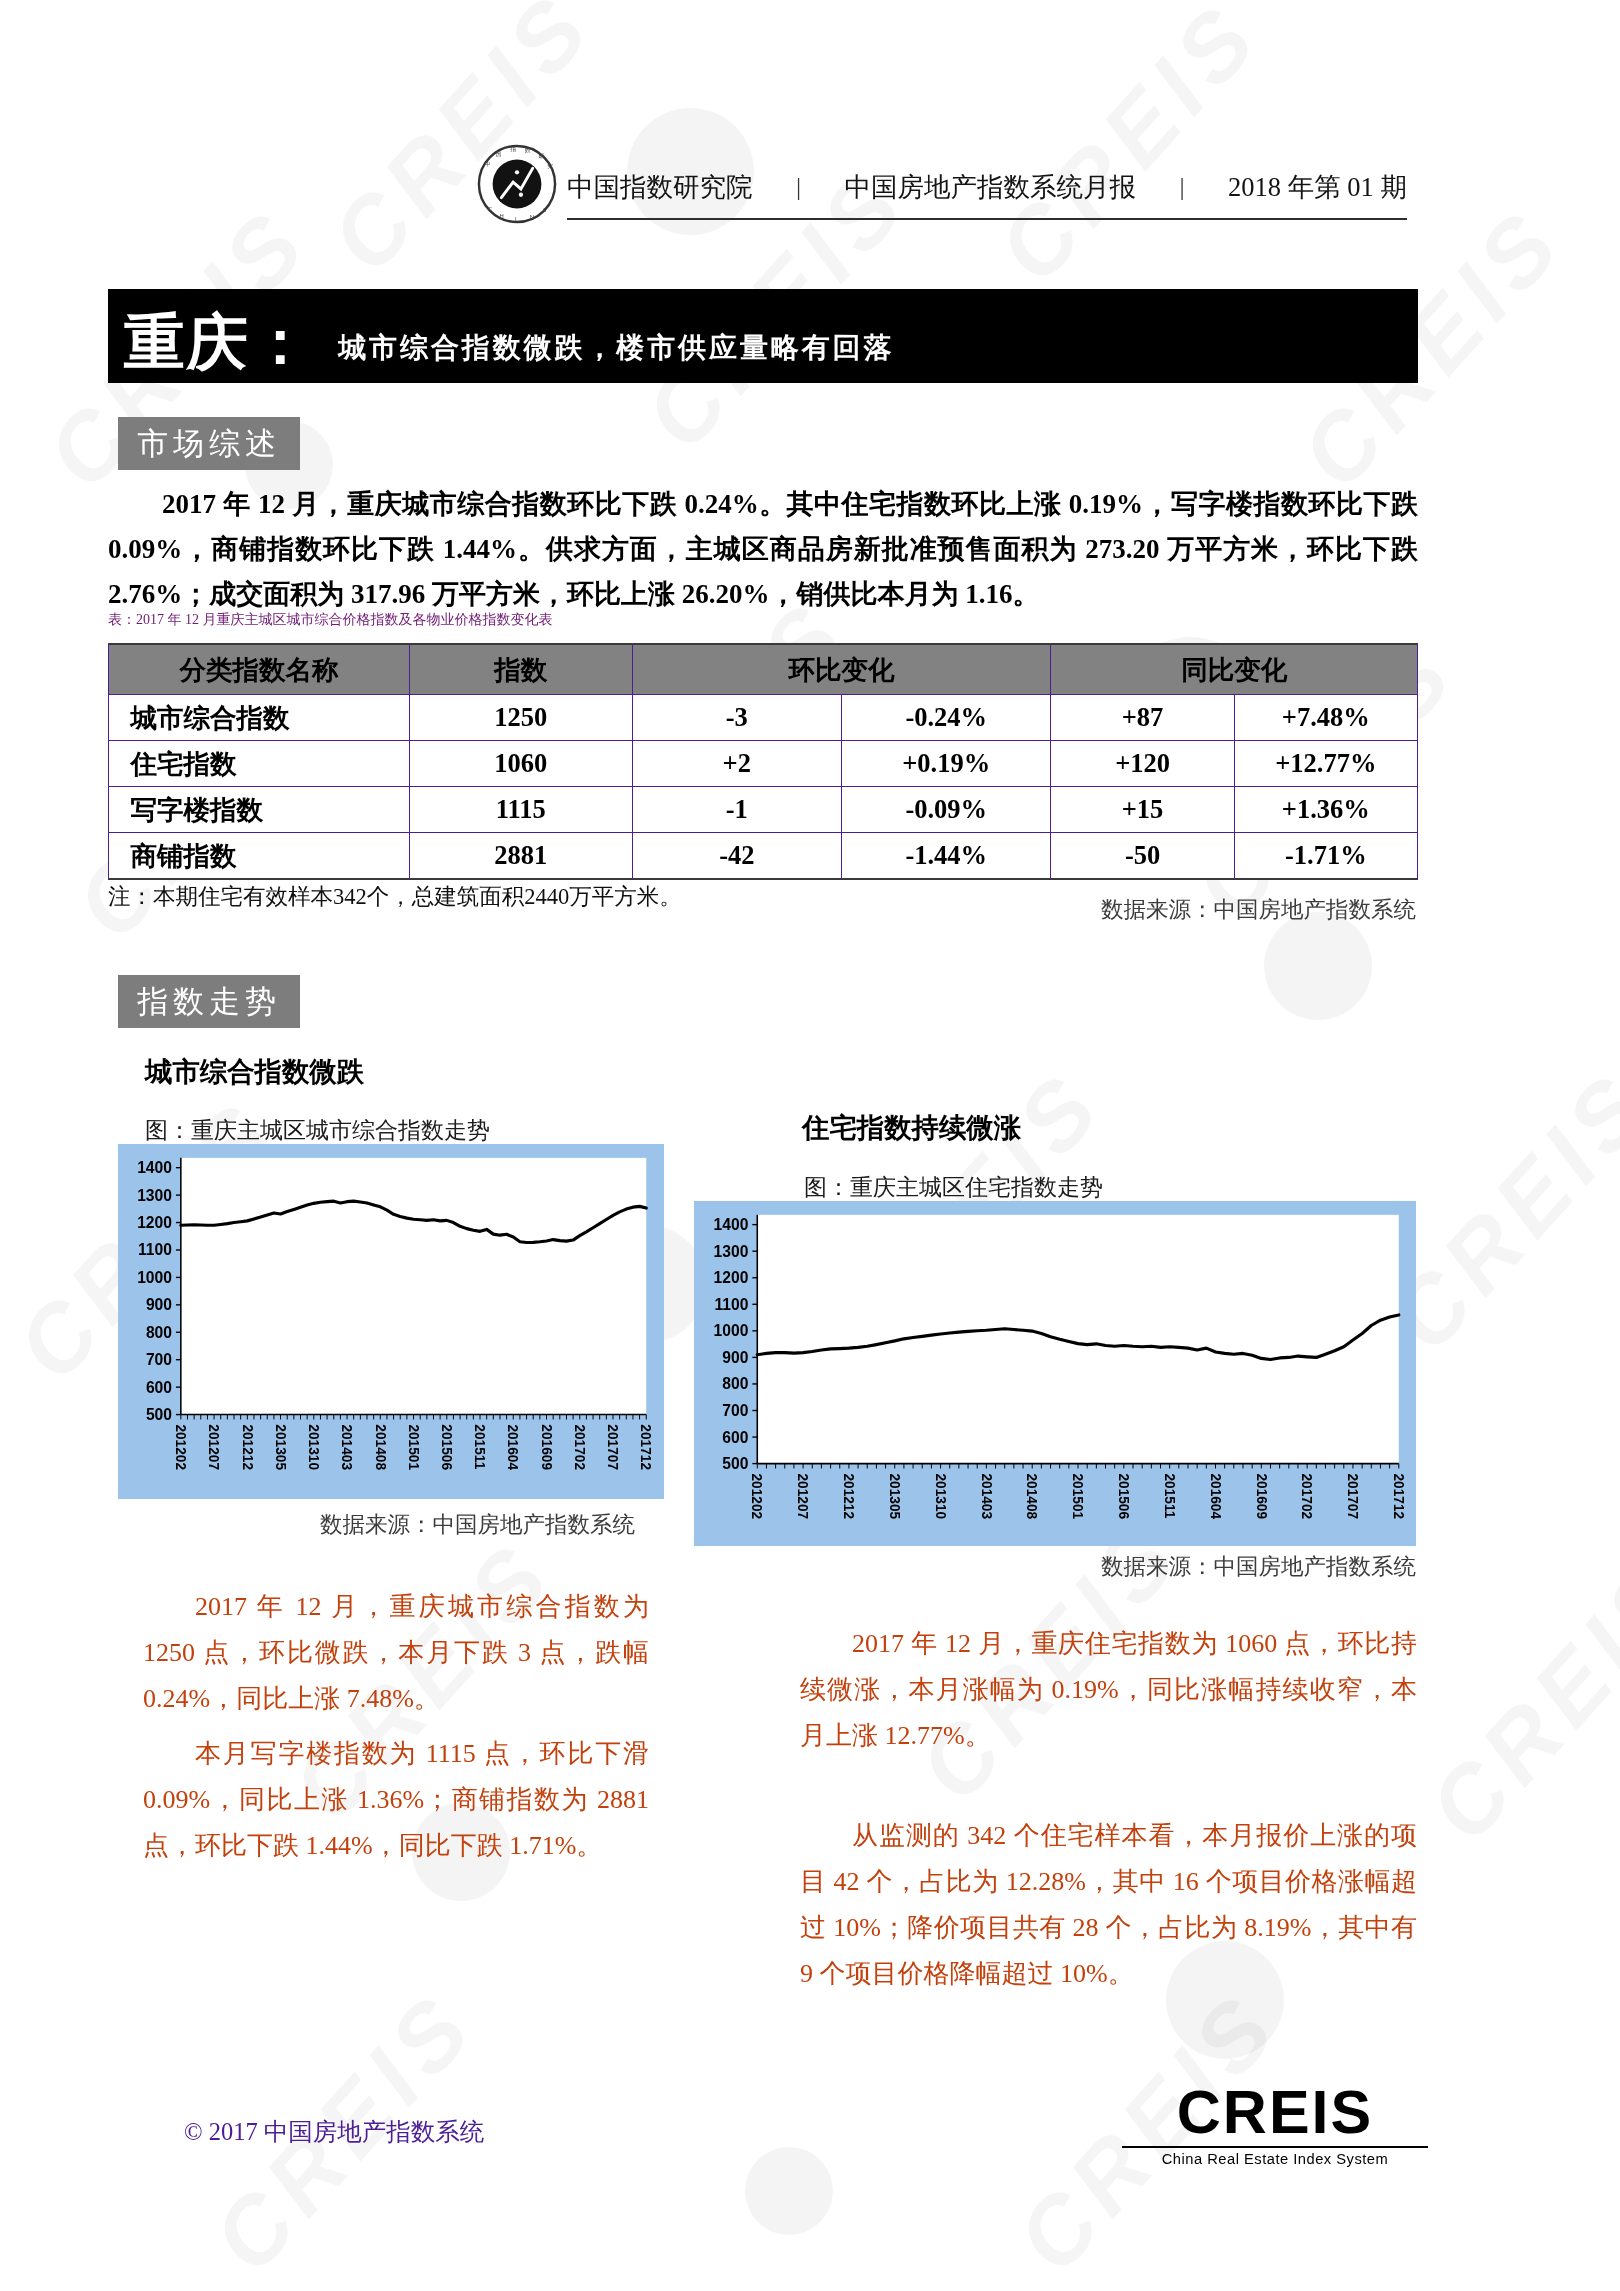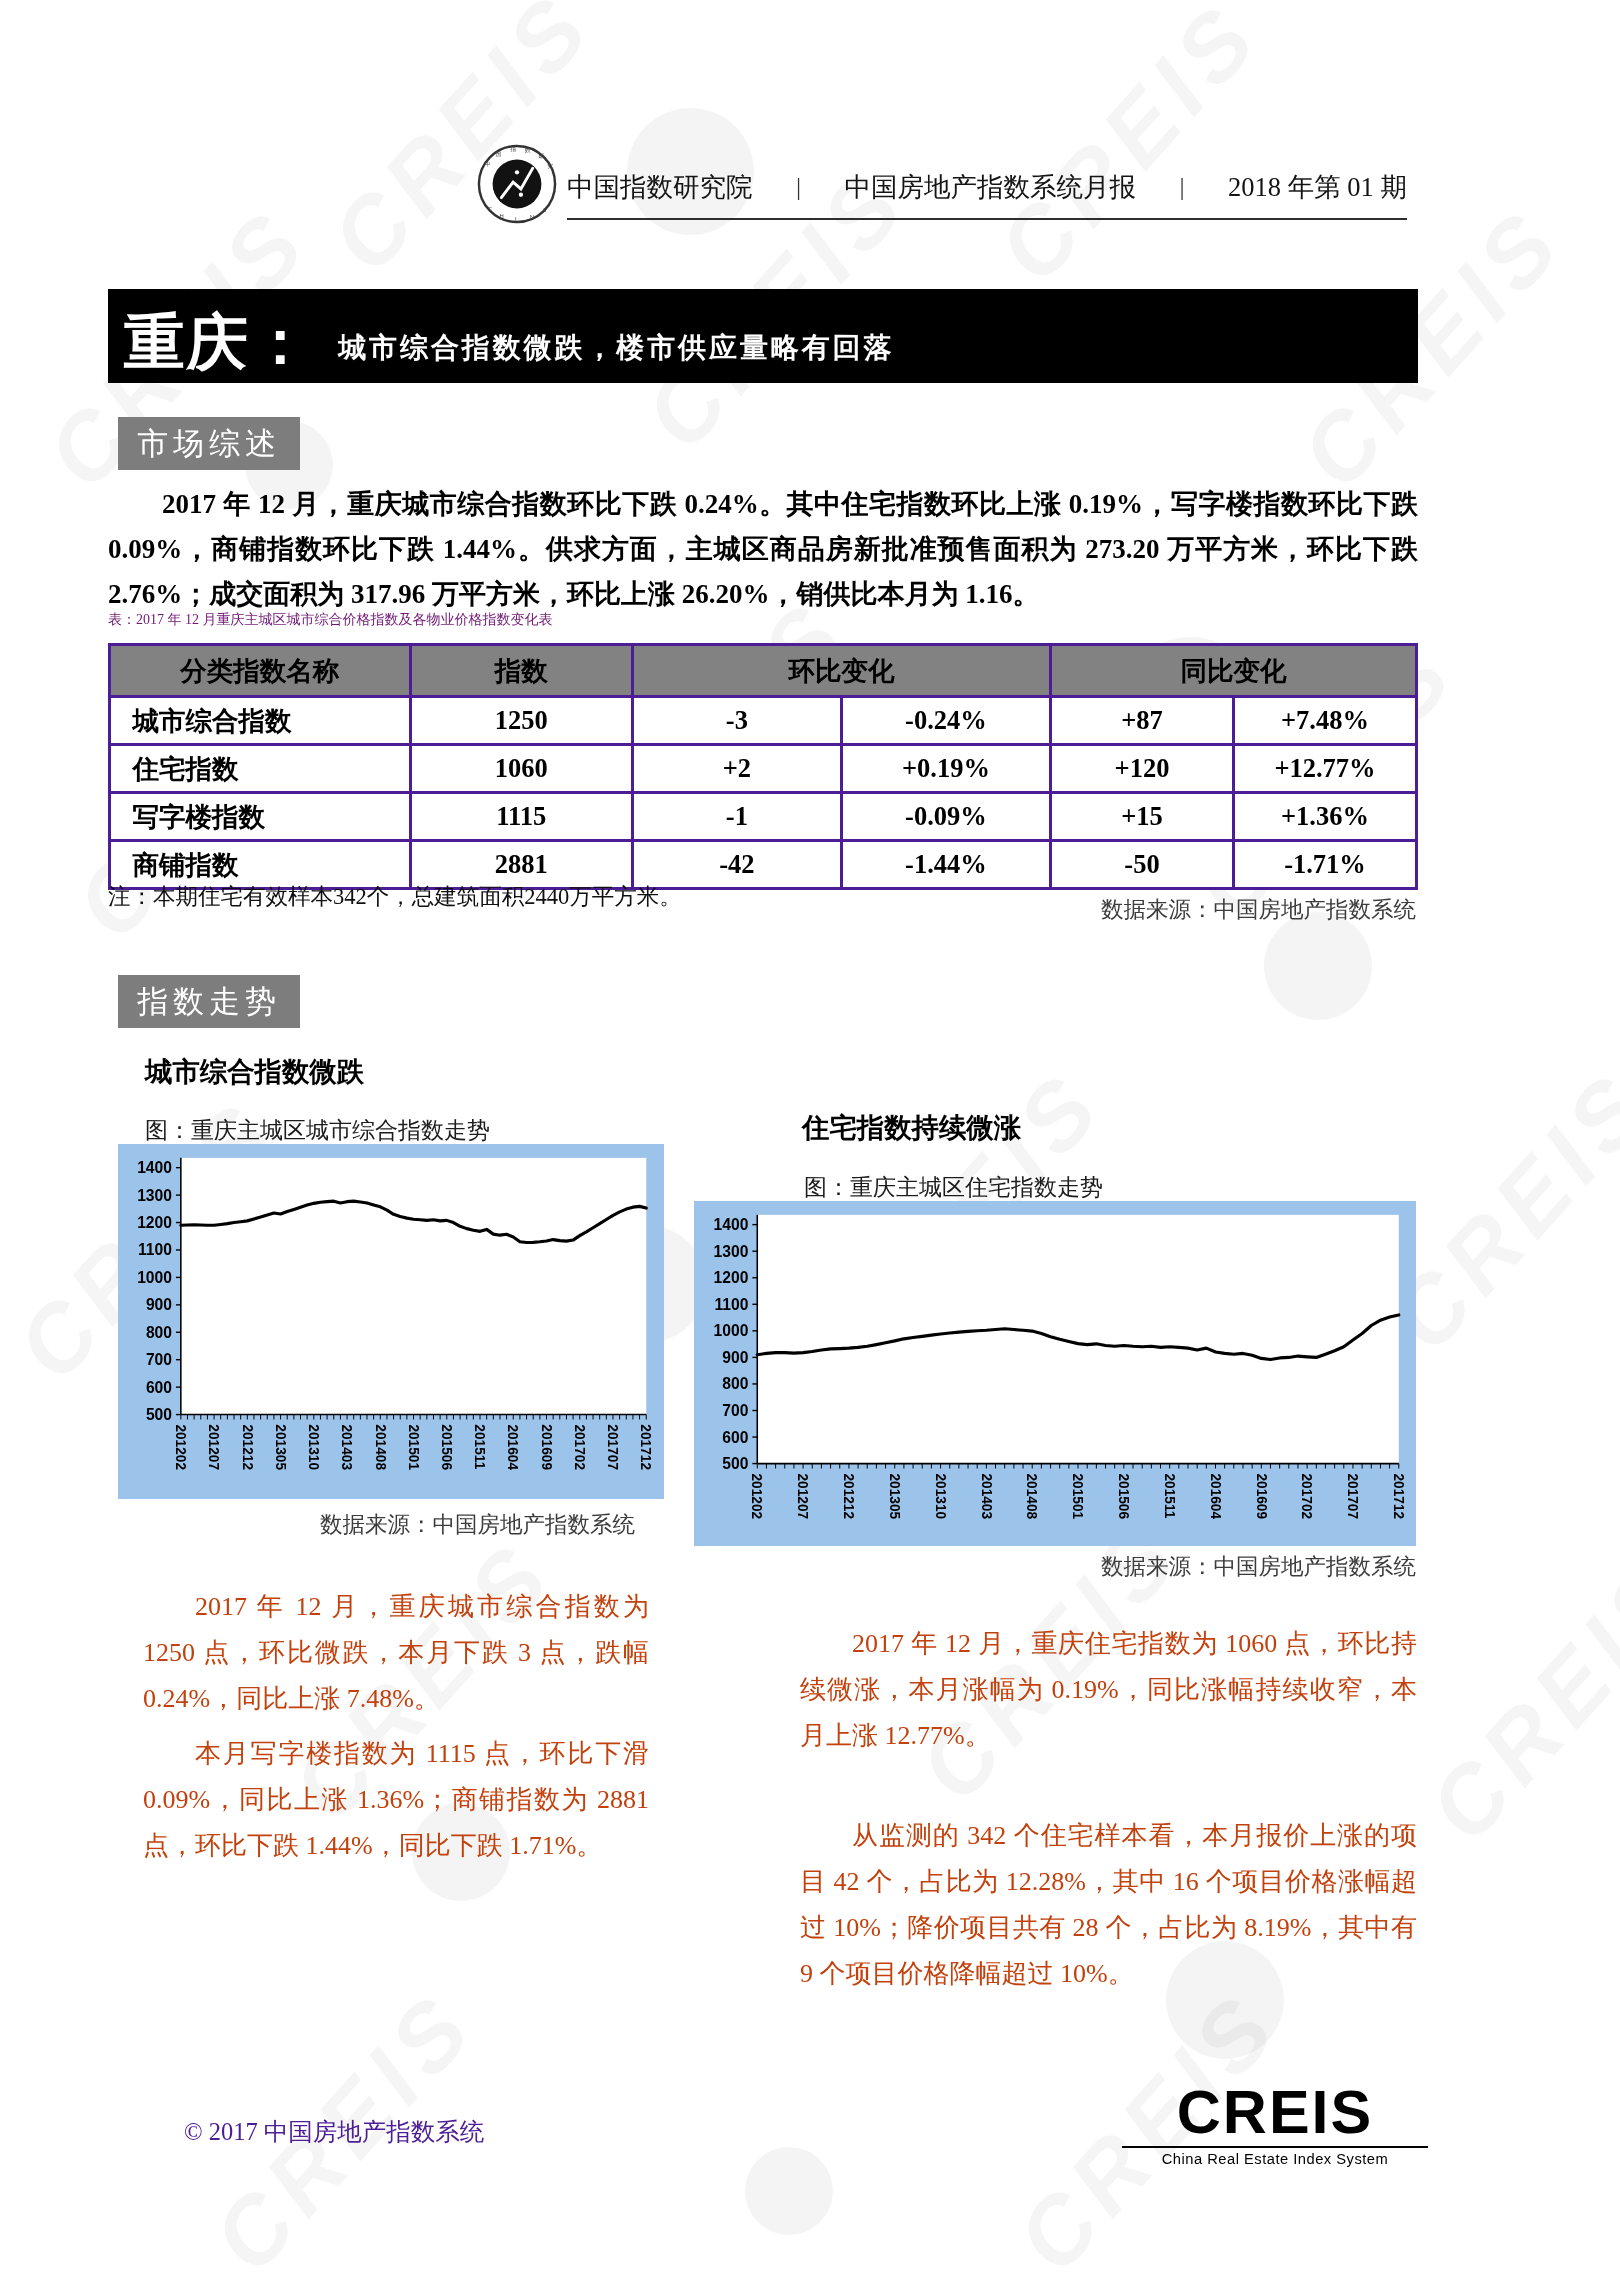--- a/index.html
+++ b/index.html
@@ -41,21 +41,21 @@
   .p-lead{
     position:absolute;left:108px;top:482px;width:1310px;font-size:27px;line-height:45px;
     font-weight:700;text-align:justify;text-indent:2em;
   }
 
   .tbl-caption{position:absolute;left:108px;top:611px;font-size:14px;color:#701a75;font-family:Liberation Serif, serif;}
   table.idx{
     position:absolute;left:108px;top:643px;width:1310px;border-collapse:collapse;
     font-size:26.5px;font-weight:700;border-top:2.9px solid #3a3a3a;border-bottom:2.9px solid #3a3a3a;
   }
-  table.idx th,table.idx td{border:3px solid #4c1d95;text-align:center;padding:0;}
+  table.idx th,table.idx td{border:1px solid #4c1d95;text-align:center;padding:0;}
   table.idx th{background:#828282;height:49px;}
   table.idx td{height:45px;background:#fff;}
   table.idx td.name{text-align:left;padding-left:21.6px;}
 
   .note{position:absolute;left:108px;top:881px;font-size:22.5px;color:#101010;}
   .src{font-size:22.5px;color:#3c3c3c;}
 
   .subtitle{position:absolute;font-size:27.4px;font-weight:700;}
   .chart-caption{position:absolute;font-size:23px;color:#1c1c1c;}
   .chart-box{position:absolute;background:#9cc3ea;}

